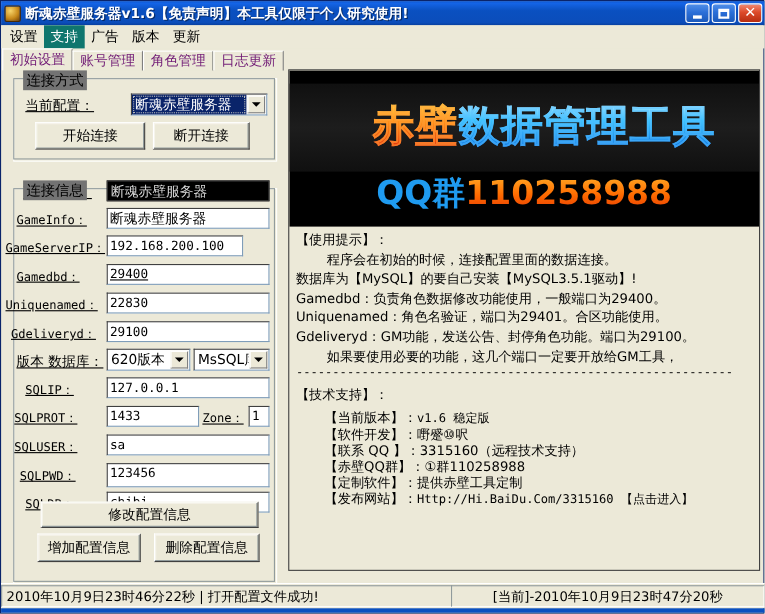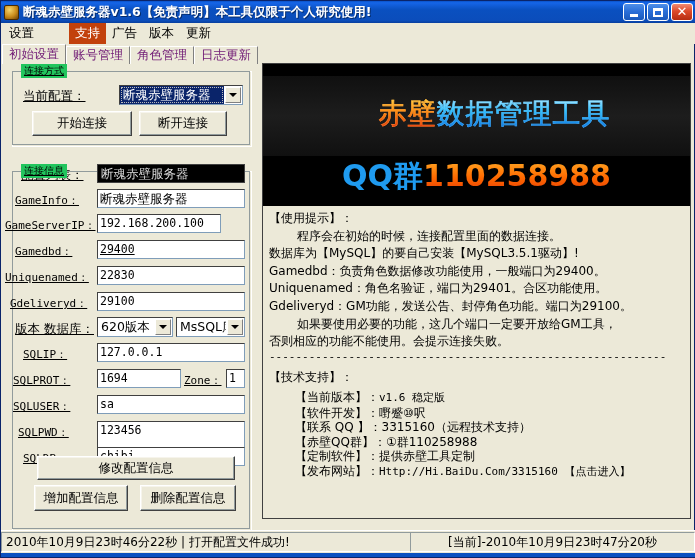--- a/index.html
+++ b/index.html
@@ -32,38 +32,38 @@
   .wb.max span{width:10px;height:9px;border:2px solid #fff;border-top-width:3px;box-sizing:border-box;}
   .wb.close{background:linear-gradient(180deg,#f08a72 0%,#dd4a2a 45%,#b62d11 100%);}
   .wb.close span{color:#fff;font-size:13px;font-weight:bold;line-height:12px;
       font-family:"DejaVu Sans",sans-serif;}
 
   
   .menubar{position:absolute;left:0;top:22px;width:695px;height:21px;background:#ece9d8;
     display:flex;align-items:center;padding-left:2px;box-sizing:border-box;}
   .menu-item{font-size:12.5px;color:#000;padding:2px 6px;white-space:nowrap;
     font-family:"DejaVu Sans","Liberation Sans",sans-serif;}
-  .menu-item.sel{background:#c2410c;color:#fff;margin-left:29px;}
+  .menu-item.sel{background:#0f766e;color:#fff;}
 
   
   .tabstrip{position:absolute;left:1px;top:43px;width:692px;height:20px;
     display:flex;align-items:flex-end;}
   .tab{height:18px;padding:0 6px;font-size:12.5px;display:flex;align-items:center;
     border-left:1px solid #fff;border-top:1px solid #fff;border-right:1px solid #808080;
     background:#ece9d8;color:#701a75;white-space:nowrap;box-sizing:border-box;
     font-family:"DejaVu Sans","Liberation Sans",sans-serif;}
   .tab.active{height:20px;background:#ece9d8;border-right:1px solid #808080;}
 
   
   .group{position:absolute;border:1px solid #fff;box-sizing:border-box;}
   .group:before{content:"";position:absolute;left:-1px;top:-1px;right:1px;bottom:1px;
     border:1px solid #919b9c;pointer-events:none;}
-  .group-title{position:absolute;top:-8px;left:8px;background:#22c55e;padding:0 3px;
-    font-size:10px;color:#000;z-index:2;white-space:nowrap;
-    font-family:"DejaVu Sans","Liberation Sans",sans-serif;text-decoration:underline;}
+  .group-title{position:absolute;top:-8px;left:8px;background:#737373;padding:0 3px;
+    font-size:13px;color:#000;z-index:2;white-space:nowrap;
+    font-family:"DejaVu Sans","Liberation Sans",sans-serif;}
 
   
   .lbl{position:absolute;font-size:12.5px;color:#000;text-align:left;white-space:nowrap;
     font-family:"DejaVu Sans","Liberation Sans",sans-serif;text-decoration:underline;}
   .lbl.mono{font-family:"DejaVu Sans Mono","Liberation Mono",monospace;font-size:11px;}
 
   .tbox{position:absolute;background:#fff;border:1px solid #7f9db9;
     border-top-color:#404040;border-left-color:#404040;box-sizing:border-box;
     font-size:12.5px;color:#000;padding:1px 2px;line-height:15px;overflow:hidden;
     white-space:nowrap;font-family:"DejaVu Sans","Liberation Sans",sans-serif;}
@@ -91,21 +91,21 @@
     font-size:12.5px;color:#000;white-space:nowrap;
     font-family:"DejaVu Sans","Liberation Sans",sans-serif;}
 
   
   .rightpane{position:absolute;left:261px;top:62px;width:429px;height:456px;
     background:#ece9d8;border:1px solid #404040;box-sizing:border-box;overflow:hidden;}
   .banner{width:100%;height:142px;background:#000;position:relative;overflow:hidden;}
   .banner .strip{position:absolute;left:0;right:0;top:12px;height:80px;
     background:linear-gradient(180deg,#101010 0%,#1d1d1d 50%,#101010 100%);}
   .bn-title{position:absolute;left:0;right:0;top:14px;text-align:center;
-    font-size:28px;font-weight:normal;letter-spacing:1px;line-height:72px;
+    font-size:38px;font-weight:bold;letter-spacing:1px;line-height:72px;
     font-family:"DejaVu Sans","Liberation Sans",sans-serif;white-space:nowrap;margin-left:36px;}
   .bn-t1{background:linear-gradient(180deg,#ffe14d 0%,#ff8a10 45%,#e1260a 100%);
     -webkit-background-clip:text;background-clip:text;color:transparent;
     -webkit-text-stroke:0.6px rgba(255,160,60,.6);}
   .bn-t2{background:linear-gradient(180deg,#bff0ff 0%,#35c4ff 40%,#0a6fe0 100%);
     -webkit-background-clip:text;background-clip:text;color:transparent;
     -webkit-text-stroke:0.6px rgba(90,190,255,.55);}
   .bn-qq{position:absolute;left:0;right:0;top:92px;text-align:center;
     font-size:30px;font-weight:bold;line-height:40px;white-space:nowrap;
     font-family:"DejaVu Sans","Liberation Sans",sans-serif;}
@@ -214,29 +214,29 @@
     <div class="cval mono">MsSQL库</div>
     <div class="arrow">
         <i></i>
       </div>
   </div>
 
   <div class="lbl mono" style="left:22px;top:346px;width:70px;">SQLIP：</div>
   <div class="tbox mono" style="left:96px;top:342px;width:148px;height:19px;">127.0.0.1</div>
 
   <div class="lbl mono" style="left:12px;top:372px;width:80px;">SQLPROT：</div>
-  <div class="tbox mono" style="left:96px;top:368px;width:84px;height:19px;">1694</div>
+  <div class="tbox mono" style="left:96px;top:368px;width:84px;height:19px;">1433</div>
   <div class="lbl mono" style="left:183px;top:372px;width:40px;">Zone：</div>
   <div class="tbox mono" style="left:225px;top:368px;width:19px;height:19px;">1</div>
 
   <div class="lbl mono" style="left:12px;top:398px;width:80px;">SQLUSER：</div>
   <div class="tbox mono" style="left:96px;top:394px;width:148px;height:19px;">sa</div>
 
   <div class="lbl mono" style="left:17px;top:424px;width:75px;">SQLPWD：</div>
-  <div class="tbox mono" style="left:96px;top:420px;width:148px;height:35px;">123456</div>
+  <div class="tbox mono" style="left:96px;top:420px;width:148px;height:22px;">123456</div>
 
   <div class="lbl mono" style="left:22px;top:450px;width:70px;">SQLDB：</div>
   <div class="tbox mono" style="left:96px;top:446px;width:148px;height:19px;">chibi</div>
 
   <div class="btn" style="left:36px;top:455px;width:198px;height:24px;">修改配置信息</div>
   <div class="btn" style="left:33px;top:484px;width:94px;height:26px;">增加配置信息</div>
   <div class="btn" style="left:139px;top:484px;width:96px;height:26px;">删除配置信息</div>
 
   <div class="rightpane">
     <div class="banner">
@@ -250,21 +250,20 @@
     </div>
 
     <div class="infotext">
       <div class="row">【使用提示】：</div>
       <div class="row ind">程序会在初始的时候，连接配置里面的数据连接。</div>
       <div class="row">数据库为【MySQL】的要自己安装【MySQL3.5.1驱动】!</div>
       <div class="row">Gamedbd：负责角色数据修改功能使用，一般端口为29400。</div>
       <div class="row">Uniquenamed：角色名验证，端口为29401。合区功能使用。</div>
       <div class="row">Gdeliveryd：GM功能，发送公告、封停角色功能。端口为29100。</div>
       <div class="row ind">如果要使用必要的功能，这几个端口一定要开放给GM工具，</div>
-      <div class="row">否则相应的功能不能使用。会提示连接失败。</div>
       <div class="row dash">------------------------------------------------------------</div>
       <div class="row" style="height:6px;"></div>
       <div class="row">【技术支持】：</div>
       <div class="row" style="height:4px;"></div>
       <div class="sup">
         <span>【当前版本】：</span><span class="mono">v1.6 稳定版</span>
       </div>
       <div class="sup">
         <span>【软件开发】：</span><span>嘢蹙⑩呎</span>
       </div>

